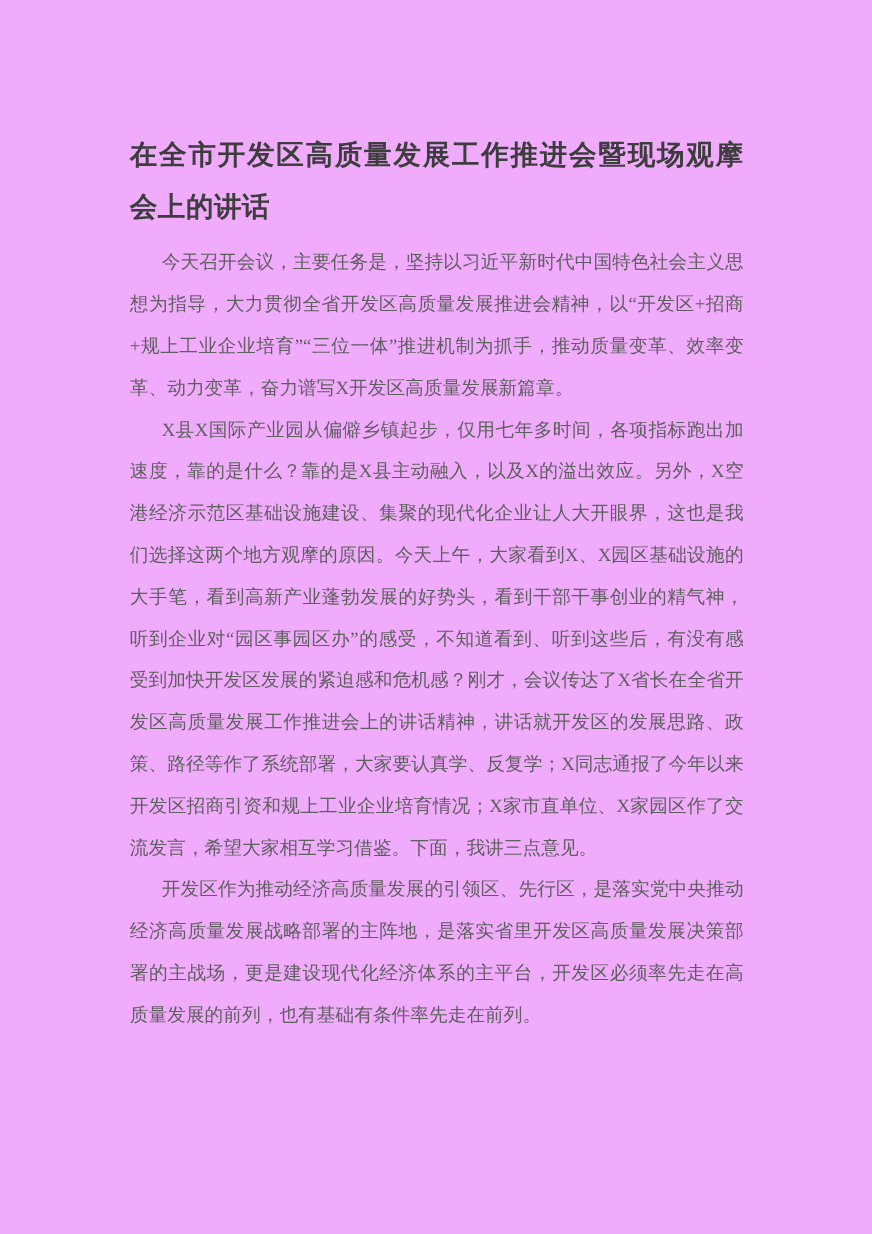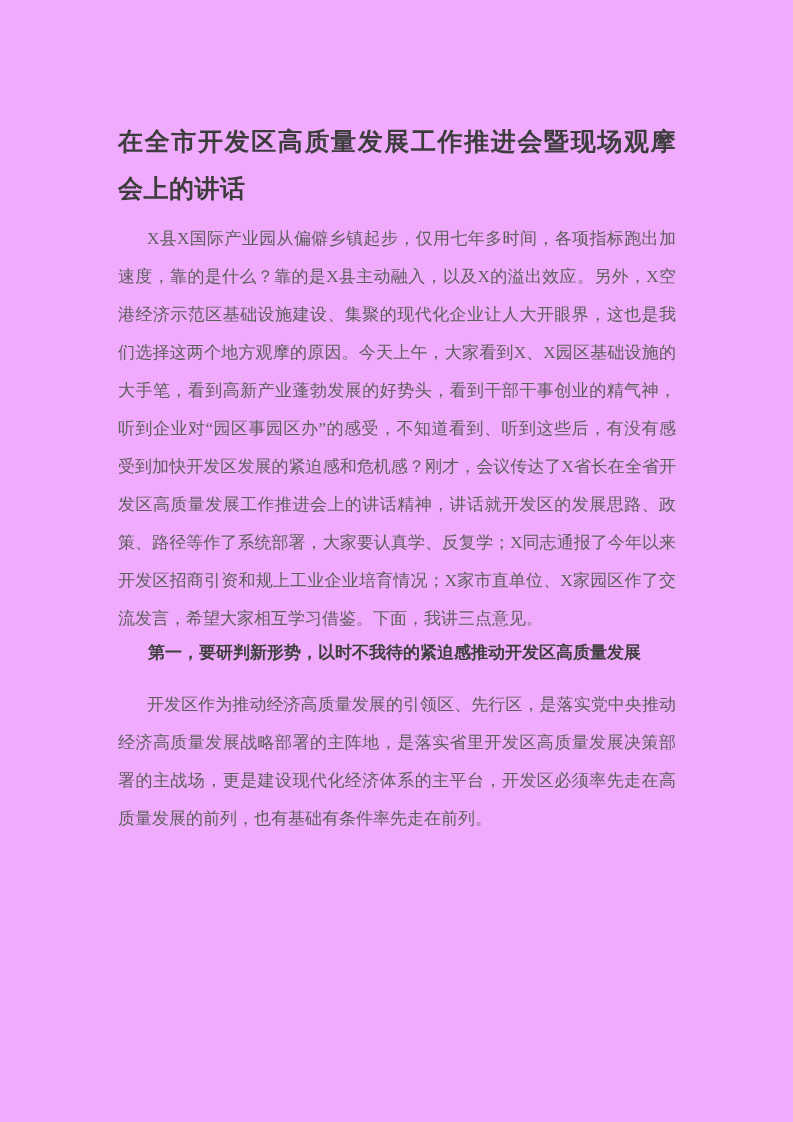--- a/index.html
+++ b/index.html
@@ -53,19 +53,19 @@
   .para-closing {
     line-height: 31px;
   }
 </style>
 </head>
 <body>
 
 <div class="page">
   <h1 class="doc-title">在全市开发区高质量发展工作推进会暨现场观摩会上的讲话</h1>
 
+  <p class="body-para para-opening">今天召开会议，主要任务是，坚持以习近平新时代中国特色社会主义思想为指导，大力贯彻全省开发区高质量发展推进会精神，以“开发区+招商+规上工业企业培育”“三位一体”推进机制为抓手，推动质量变革、效率变革、动力变革，奋力谱写X开发区高质量发展新篇章。</p>
 
   <p class="body-para para-overview">X县X国际产业园从偏僻乡镇起步，仅用七年多时间，各项指标跑出加速度，靠的是什么？靠的是X县主动融入，以及X的溢出效应。另外，X空港经济示范区基础设施建设、集聚的现代化企业让人大开眼界，这也是我们选择这两个地方观摩的原因。今天上午，大家看到X、X园区基础设施的大手笔，看到高新产业蓬勃发展的好势头，看到干部干事创业的精气神，听到企业对“园区事园区办”的感受，不知道看到、听到这些后，有没有感受到加快开发区发展的紧迫感和危机感？刚才，会议传达了X省长在全省开发区高质量发展工作推进会上的讲话精神，讲话就开发区的发展思路、政策、路径等作了系统部署，大家要认真学、反复学；X同志通报了今年以来开发区招商引资和规上工业企业培育情况；X家市直单位、X家园区作了交流发言，希望大家相互学习借鉴。下面，我讲三点意见。</p>
 
-  <h2 class="section-heading">第一，要研判新形势，以时不我待的紧迫感推动开发区高质量发展</h2>
 
   <p class="body-para para-closing">开发区作为推动经济高质量发展的引领区、先行区，是落实党中央推动经济高质量发展战略部署的主阵地，是落实省里开发区高质量发展决策部署的主战场，更是建设现代化经济体系的主平台，开发区必须率先走在高质量发展的前列，也有基础有条件率先走在前列。</p>
 </div>
 
 </body></html>

